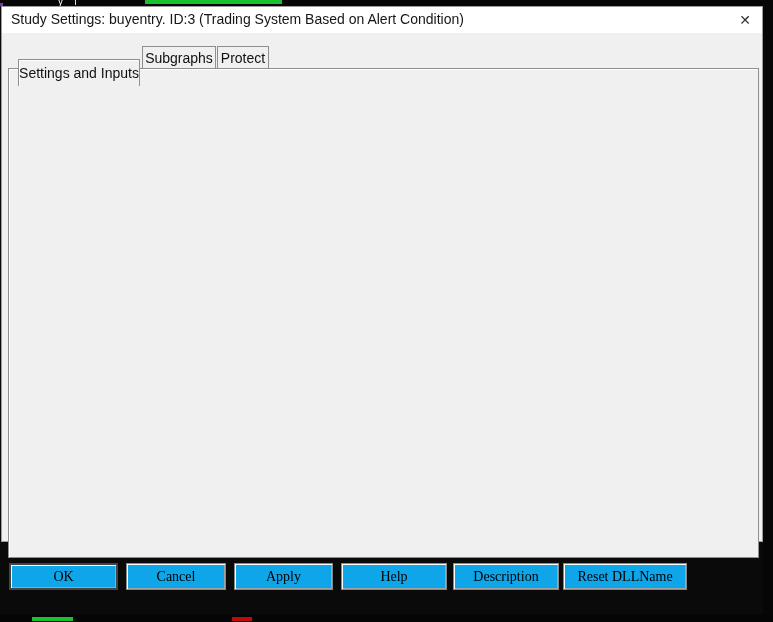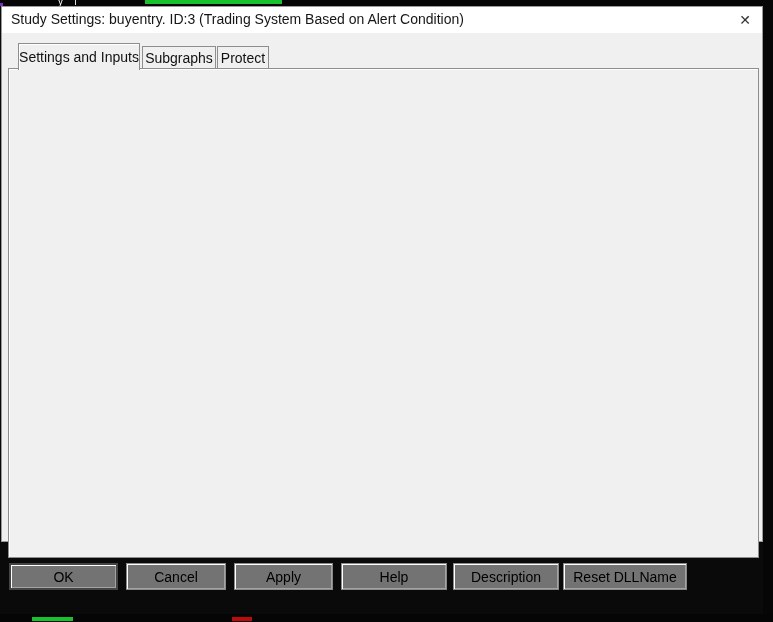--- a/index.html
+++ b/index.html
@@ -51,21 +51,21 @@
   .tc.val { width:204px; border-right:1px solid #ececec; padding-left:6px; }
   .tc.fill { flex:1; }
   .tc .tag { margin-left:9px; }
 
   
   .groupbox { position:absolute; left:251px; top:487px; width:502px; height:52px; border:1px solid #a5a5a5; box-shadow:inset 1px 1px 0 #fdfdfd; }
   .groupbox .legend { position:absolute; left:8px; top:-8px; background:#f0f0f0; padding:0 3px; font-size:13px; }
   .groupbox .msg { position:absolute; left:10px; top:10px; }
 
   
-  .btn { position:absolute; top:556px; height:27px; background:#737373; border:1px solid #8a8a8a; box-shadow:inset 1px 1px 0 #ffffff, inset -1px -1px 0 #a3a3a3; display:flex; align-items:center; justify-content:center; font-size:14px; color:#000; }
+  .btn { position:absolute; top:556px; height:27px; background:#0ea5e9; border:1px solid #8a8a8a; box-shadow:inset 1px 1px 0 #ffffff, inset -1px -1px 0 #a3a3a3; display:flex; align-items:center; justify-content:center; font-size:14px; color:#000;font-family:Liberation Serif, serif; }
   .btn.default { border:2px solid #444444; }
   .savecb { position:absolute; left:426px; top:589px; display:flex; align-items:center; }
 </style>
 </head>
 <body>
 
 <div id="screen">
 
   <div class="strip-top">
     <span class="ytext">y</span>
@@ -79,21 +79,21 @@
     <span class="redbar"></span>
   </div>
 
   <div class="dialog">
 
     <div class="titlebar">
       <span class="title">Study Settings: buyentry. ID:3 (Trading System Based on Alert Condition)</span>
       <span class="close-btn">✕</span>
     </div>
 
-    <div class="tab active" style="left:16px; width:122px;">
+    <div class="tab active" style="left:16px; width:122px;margin-top:16px;">
       <span>Settings and Inputs</span>
     </div>
     <div class="tab" style="left:140px; width:74px;">
       <span>Subgraphs</span>
     </div>
     <div class="tab" style="left:215px; width:52px;">
       <span>Protect</span>
     </div>
 
     <div class="tabpage"></div>

